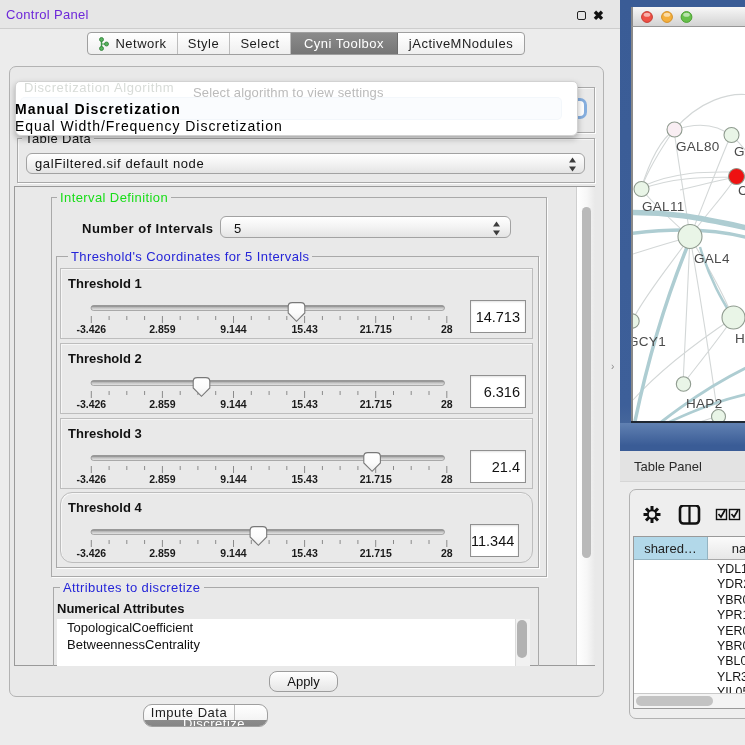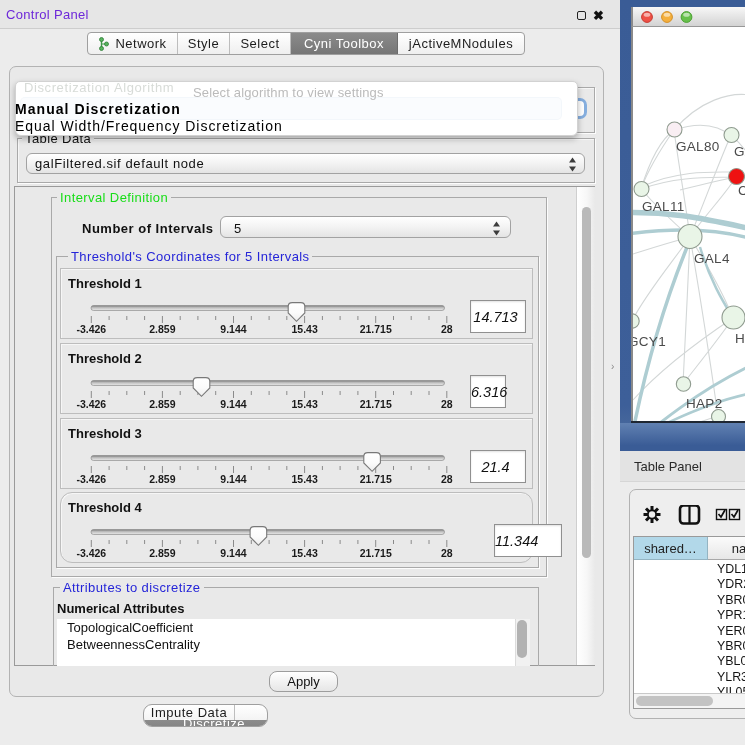--- a/index.html
+++ b/index.html
@@ -23,21 +23,21 @@
 
 .group{border:1px solid #a9a9a9;box-shadow:1px 1px 0 rgba(255,255,255,.85), inset 1px 1px 0 rgba(255,255,255,.6);}
 .gtitle{font-size:13px;letter-spacing:.4px;background:#e9e9e9;padding:0 3px;line-height:13px;}
 
 .combo{background:linear-gradient(#ffffff,#f4f4f4 45%,#e4e4e4);border:1px solid #a2a2a2;
   border-radius:6px;box-sizing:border-box;font-size:13px;color:#111;}
 .combo .txt{position:absolute;left:8px;top:2px;letter-spacing:.6px;}
 .arr{position:absolute;width:9px;}
 
 .vfield{background:#fff;border:1px solid #909090;box-shadow:inset 0 1px 2px rgba(0,0,0,.12);
-  box-sizing:border-box;font-size:14.5px;color:#111;text-align:center;font-style:italic;}
+  box-sizing:border-box;font-size:14.5px;color:#111;text-align:right;}
 
 .tpanel{left:60px;width:473px;height:71px;background:#e9e9e9;border:1px solid #bdbdbd;
   box-shadow:inset 1px 1px 0 #f6f6f6;box-sizing:border-box;}
 .ttitle{position:absolute;left:7px;top:7px;font-size:13px;font-weight:bold;color:#111;}
 
 #numlist{left:57px;top:619px;width:458px;height:48px;background:#fff;overflow:hidden;}
 #numlist div{font-size:13px;color:#111;padding-left:10px;line-height:17.3px;}
 
 #apply{left:269px;top:671px;width:67px;height:19px;background:linear-gradient(#ffffff,#f2f2f2 50%,#e6e6e6);
   border:1px solid #9d9d9d;border-radius:8px;font-size:13px;color:#111;
@@ -199,21 +199,21 @@
       <line x1="385.8" y1="47" x2="385.8" y2="54" stroke="#8a8a8a" stroke-width="1"></line>
 <text x="30.3" y="64" font-size="10.5" font-weight="bold" fill="#1a1a1a" text-anchor="middle" font-family="Liberation Sans, sans-serif">-3.426</text>
       <text x="101.4" y="64" font-size="10.5" font-weight="bold" fill="#1a1a1a" text-anchor="middle" font-family="Liberation Sans, sans-serif">2.859</text>
       <text x="172.5" y="64" font-size="10.5" font-weight="bold" fill="#1a1a1a" text-anchor="middle" font-family="Liberation Sans, sans-serif">9.144</text>
       <text x="243.6" y="64" font-size="10.5" font-weight="bold" fill="#1a1a1a" text-anchor="middle" font-family="Liberation Sans, sans-serif">15.43</text>
       <text x="314.7" y="64" font-size="10.5" font-weight="bold" fill="#1a1a1a" text-anchor="middle" font-family="Liberation Sans, sans-serif">21.715</text>
       <text x="385.8" y="64" font-size="10.5" font-weight="bold" fill="#1a1a1a" text-anchor="middle" font-family="Liberation Sans, sans-serif">28</text>
 <path d="M 132.2 44 L 132.2 37.5 Q 132.2 33.6 136.2 33.6 L 144.8 33.6 Q 148.8 33.6 148.8 37.5 L 148.8 44 L 140.5 52.3 Z" fill="url(#thm)" stroke="#787878" stroke-width="1.1"></path>
 </svg>
 </div>
-<div class="abs vfield" style="left:470px;top:375px;width:36px;height:33px;line-height:32.5px;padding-right:5px;">6.316</div>
+<div class="abs vfield" style="left:470px;top:375px;width:56px;height:33px;line-height:32.5px;padding-right:5px;">6.316</div>
 <div class="abs tpanel" style="top:418px;">
 <div class="ttitle">Threshold 3</div>
 <svg style="position:absolute;left:0;top:0;" width="471" height="69" viewBox="0 0 471 69">
 <rect x="30" y="36.5" width="353.5" height="5" rx="2.5" fill="url(#trk)" stroke="#8e8e8e" stroke-width="0.7"></rect>
 <line x1="30.3" y1="47" x2="30.3" y2="54" stroke="#8a8a8a" stroke-width="1"></line>
       <line x1="48.1" y1="47" x2="48.1" y2="51" stroke="#8a8a8a" stroke-width="1"></line>
       <line x1="65.8" y1="47" x2="65.8" y2="51" stroke="#8a8a8a" stroke-width="1"></line>
       <line x1="83.6" y1="47" x2="83.6" y2="51" stroke="#8a8a8a" stroke-width="1"></line>
       <line x1="101.4" y1="47" x2="101.4" y2="54" stroke="#8a8a8a" stroke-width="1"></line>
       <line x1="119.2" y1="47" x2="119.2" y2="51" stroke="#8a8a8a" stroke-width="1"></line>
@@ -269,21 +269,21 @@
       <line x1="385.8" y1="47" x2="385.8" y2="54" stroke="#8a8a8a" stroke-width="1"></line>
 <text x="30.3" y="64" font-size="10.5" font-weight="bold" fill="#1a1a1a" text-anchor="middle" font-family="Liberation Sans, sans-serif">-3.426</text>
       <text x="101.4" y="64" font-size="10.5" font-weight="bold" fill="#1a1a1a" text-anchor="middle" font-family="Liberation Sans, sans-serif">2.859</text>
       <text x="172.5" y="64" font-size="10.5" font-weight="bold" fill="#1a1a1a" text-anchor="middle" font-family="Liberation Sans, sans-serif">9.144</text>
       <text x="243.6" y="64" font-size="10.5" font-weight="bold" fill="#1a1a1a" text-anchor="middle" font-family="Liberation Sans, sans-serif">15.43</text>
       <text x="314.7" y="64" font-size="10.5" font-weight="bold" fill="#1a1a1a" text-anchor="middle" font-family="Liberation Sans, sans-serif">21.715</text>
       <text x="385.8" y="64" font-size="10.5" font-weight="bold" fill="#1a1a1a" text-anchor="middle" font-family="Liberation Sans, sans-serif">28</text>
 <path d="M 189.1 44 L 189.1 37.5 Q 189.1 33.6 193.1 33.6 L 201.7 33.6 Q 205.7 33.6 205.7 37.5 L 205.7 44 L 197.4 52.3 Z" fill="url(#thm)" stroke="#787878" stroke-width="1.1"></path>
 </svg>
 </div>
-<div class="abs vfield" style="left:470px;top:524px;width:68px;height:33px;line-height:32.5px;padding-right:23px;margin-left:24px;">11.344</div>
+<div class="abs vfield" style="left:470px;top:524px;width:49px;height:33px;line-height:32.5px;padding-right:23px;">11.344</div>
 
 
 <div class="abs" style="left:53px;top:587px;width:484px;height:79px;border:1px solid #a9a9a9;"></div>
 <div class="abs gtitle" style="left:60px;top:581px;color:#2525d8;">Attributes to discretize</div>
 <div class="abs" style="left:57px;top:601px;font-size:13px;font-weight:bold;color:#111;">Numerical Attributes</div>
 <div class="abs" id="numlist">
   <div>TopologicalCoefficient</div>
   <div>BetweennessCentrality</div>
 </div>
 

